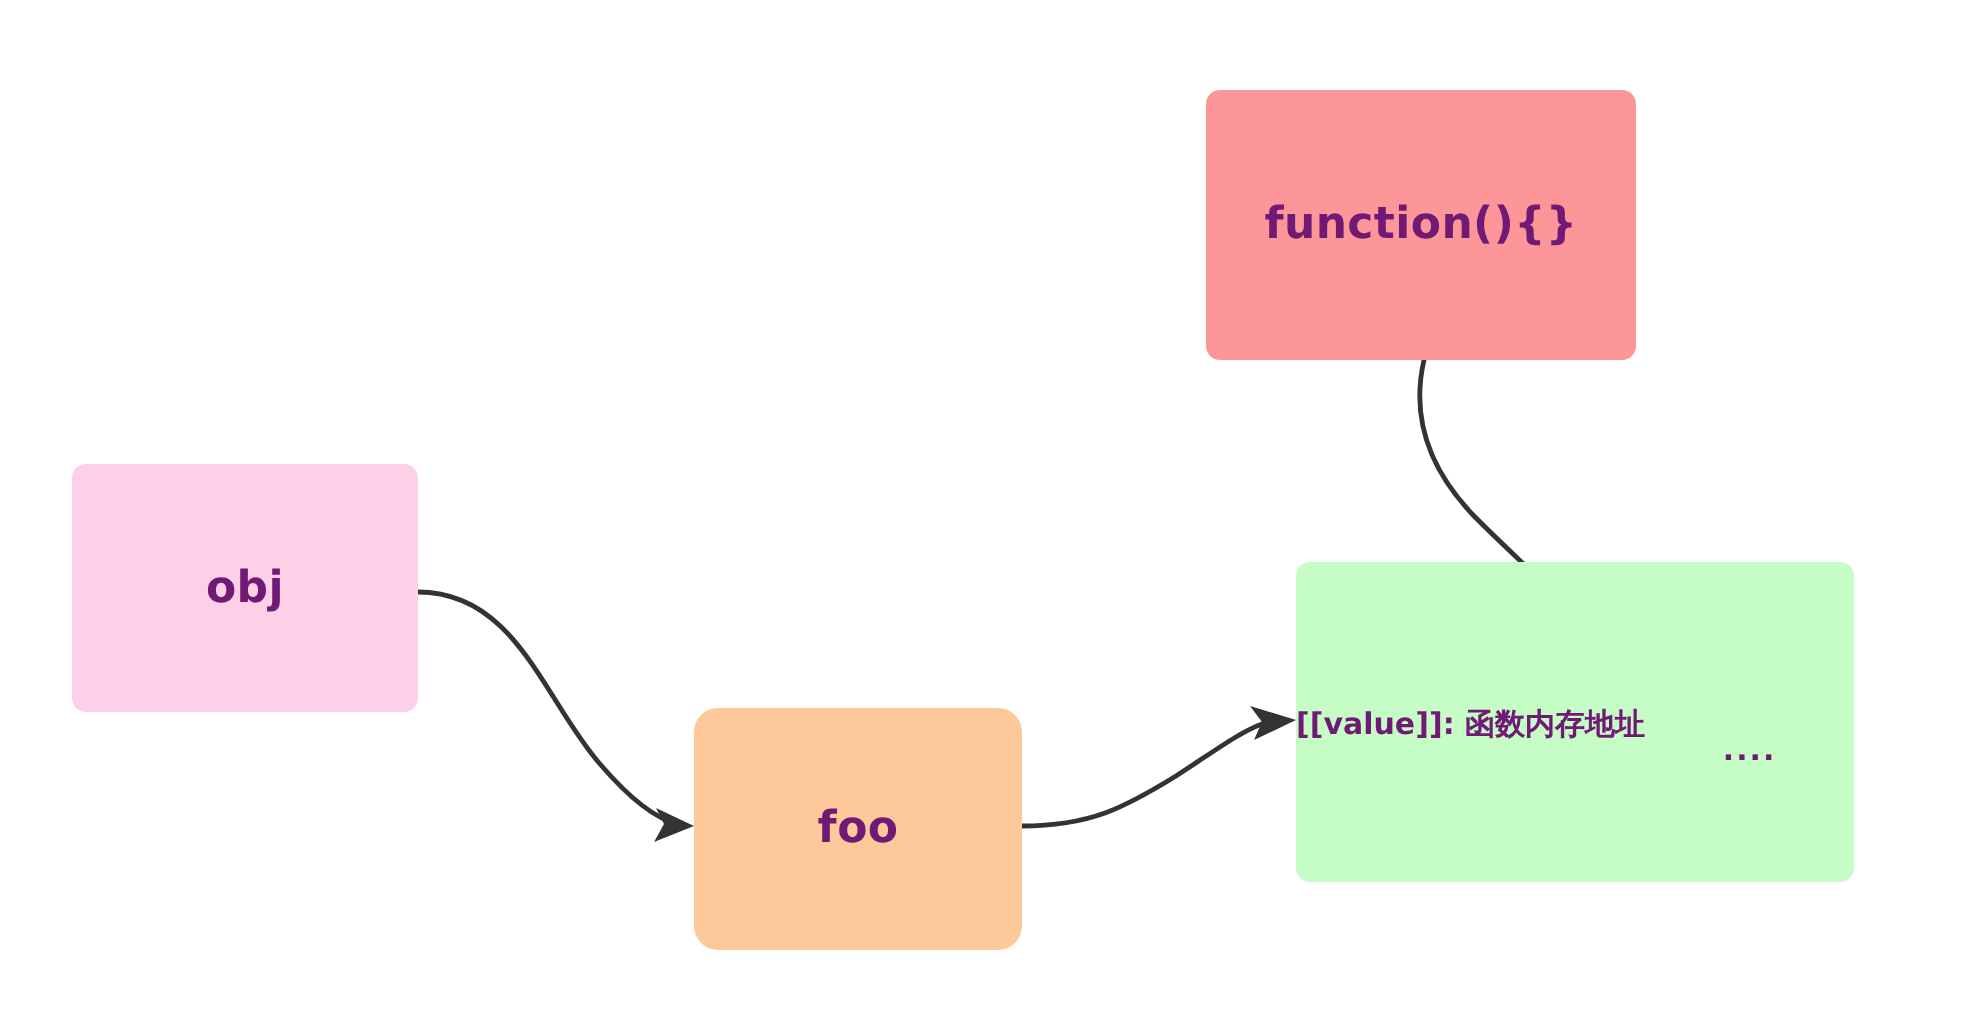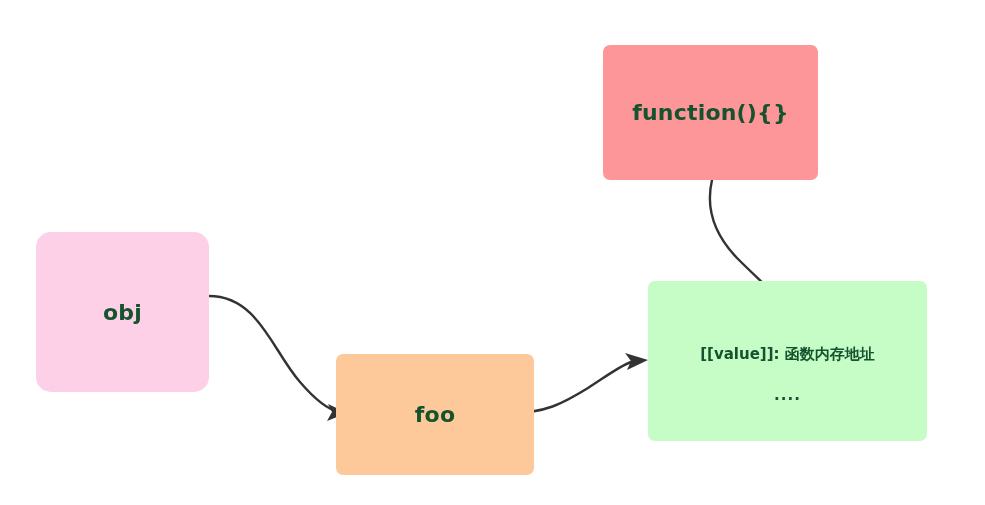--- a/index.html
+++ b/index.html
@@ -21,62 +21,62 @@
     height: 505px;
   }
   .node {
     position: absolute;
     box-sizing: border-box;
     border-radius: 7px;
     display: flex;
     align-items: center;
     justify-content: center;
     text-align: center;
-    color: #14532d;
+    color: #701a75;
     font-weight: bold;
   }
   
   #node-obj {
     left: 36px;
     top: 232px;
     width: 173px;
-    height: 160px;
+    height: 124px;
     background: #fdd0e7;
     font-size: 22px;
     letter-spacing: 0.2px;
-    border-radius: 15px;
   }
   
   #node-foo {
-    left: 336px;
+    left: 347px;
     top: 354px;
-    width: 198px;
+    width: 164px;
     height: 121px;
     background: #fdc99a;
     font-size: 22px;
     letter-spacing: 0.2px;
+    border-radius: 12px;
   }
   
   #node-function {
     left: 603px;
     top: 45px;
     width: 215px;
     height: 135px;
     background: #fd9698;
     font-size: 22px;
     letter-spacing: 0.2px;
   }
   
   #node-descriptor {
     left: 648px;
     top: 281px;
     width: 279px;
     height: 160px;
     background: #c6fcc6;
-    flex-direction: column;
+    flex-direction: row;
     justify-content: center;
     padding-top: 28px;
     font-size: 15px;
     font-weight: bold;
   }
   #node-descriptor .desc-line {
     display: block;
     width: 100%;
     line-height: 1.0;
     margin-bottom: 26px;

